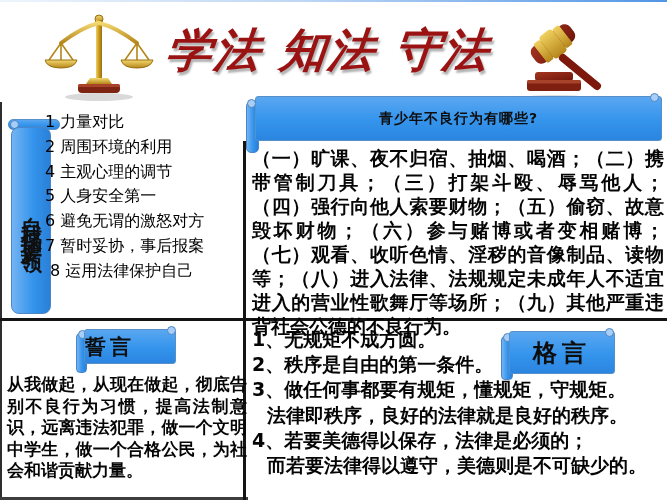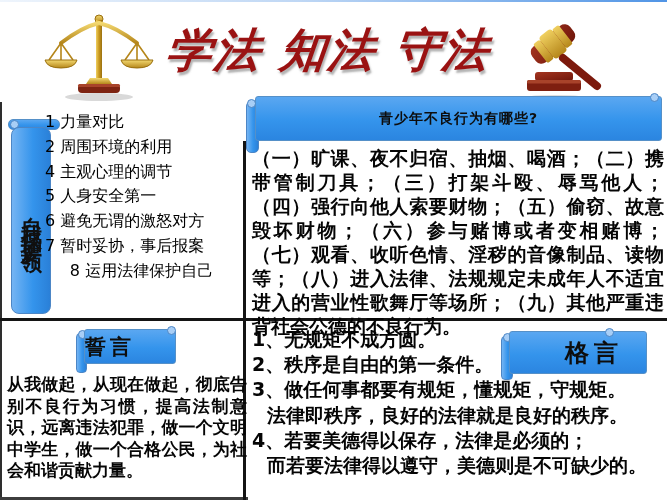--- a/index.html
+++ b/index.html
@@ -38,26 +38,26 @@
     display:flex;align-items:center;justify-content:center;}
   .bb-title{font-size:14px;font-weight:700;color:#0d0d0d;letter-spacing:1px;}
   
   .oath-roll{position:absolute;left:76px;top:333px;width:9px;height:38px;border-radius:4px;}
   .oath-main{position:absolute;left:84px;top:329px;width:90px;height:33px;border-radius:3px;
     display:flex;align-items:center;}
   .oath-title{font-size:21px;font-weight:700;color:#0d0d0d;letter-spacing:4px;}
   
   .mx-roll{position:absolute;left:501px;top:336px;width:10px;height:42px;border-radius:4px;}
   .mx-main{position:absolute;left:509px;top:331px;width:104px;height:41px;border-radius:3px;
-    display:flex;align-items:center;justify-content:center;padding-left:32px;}
+    display:flex;align-items:center;justify-content:center;}
   .mx-title{font-size:24px;font-weight:700;color:#0d0d0d;letter-spacing:5px;}
   
   .sp-list{position:absolute;left:45px;top:110px;width:188px;font-size:16px;line-height:24.8px;
     color:#000;white-space:nowrap;}
-  .sp-list .row8{padding-left:5px;text-align:center;}
+  .sp-list .row8{padding-left:5px;}
   .bb-text{position:absolute;left:252px;top:146px;width:412px;font-size:19px;line-height:24px;
     font-weight:600;color:#050505;text-align:justify;}
   .oath-text{position:absolute;left:7px;top:374px;width:240px;font-size:17px;line-height:21.5px;
     font-weight:700;color:#050505;text-align:justify;}
   .mx-list{position:absolute;left:252px;top:327px;width:412px;font-size:19px;line-height:25.2px;
     font-weight:700;color:#050505;white-space:nowrap;}
   .mx-list .cont{padding-left:15px;}
 </style>
 </head>
 <body>

